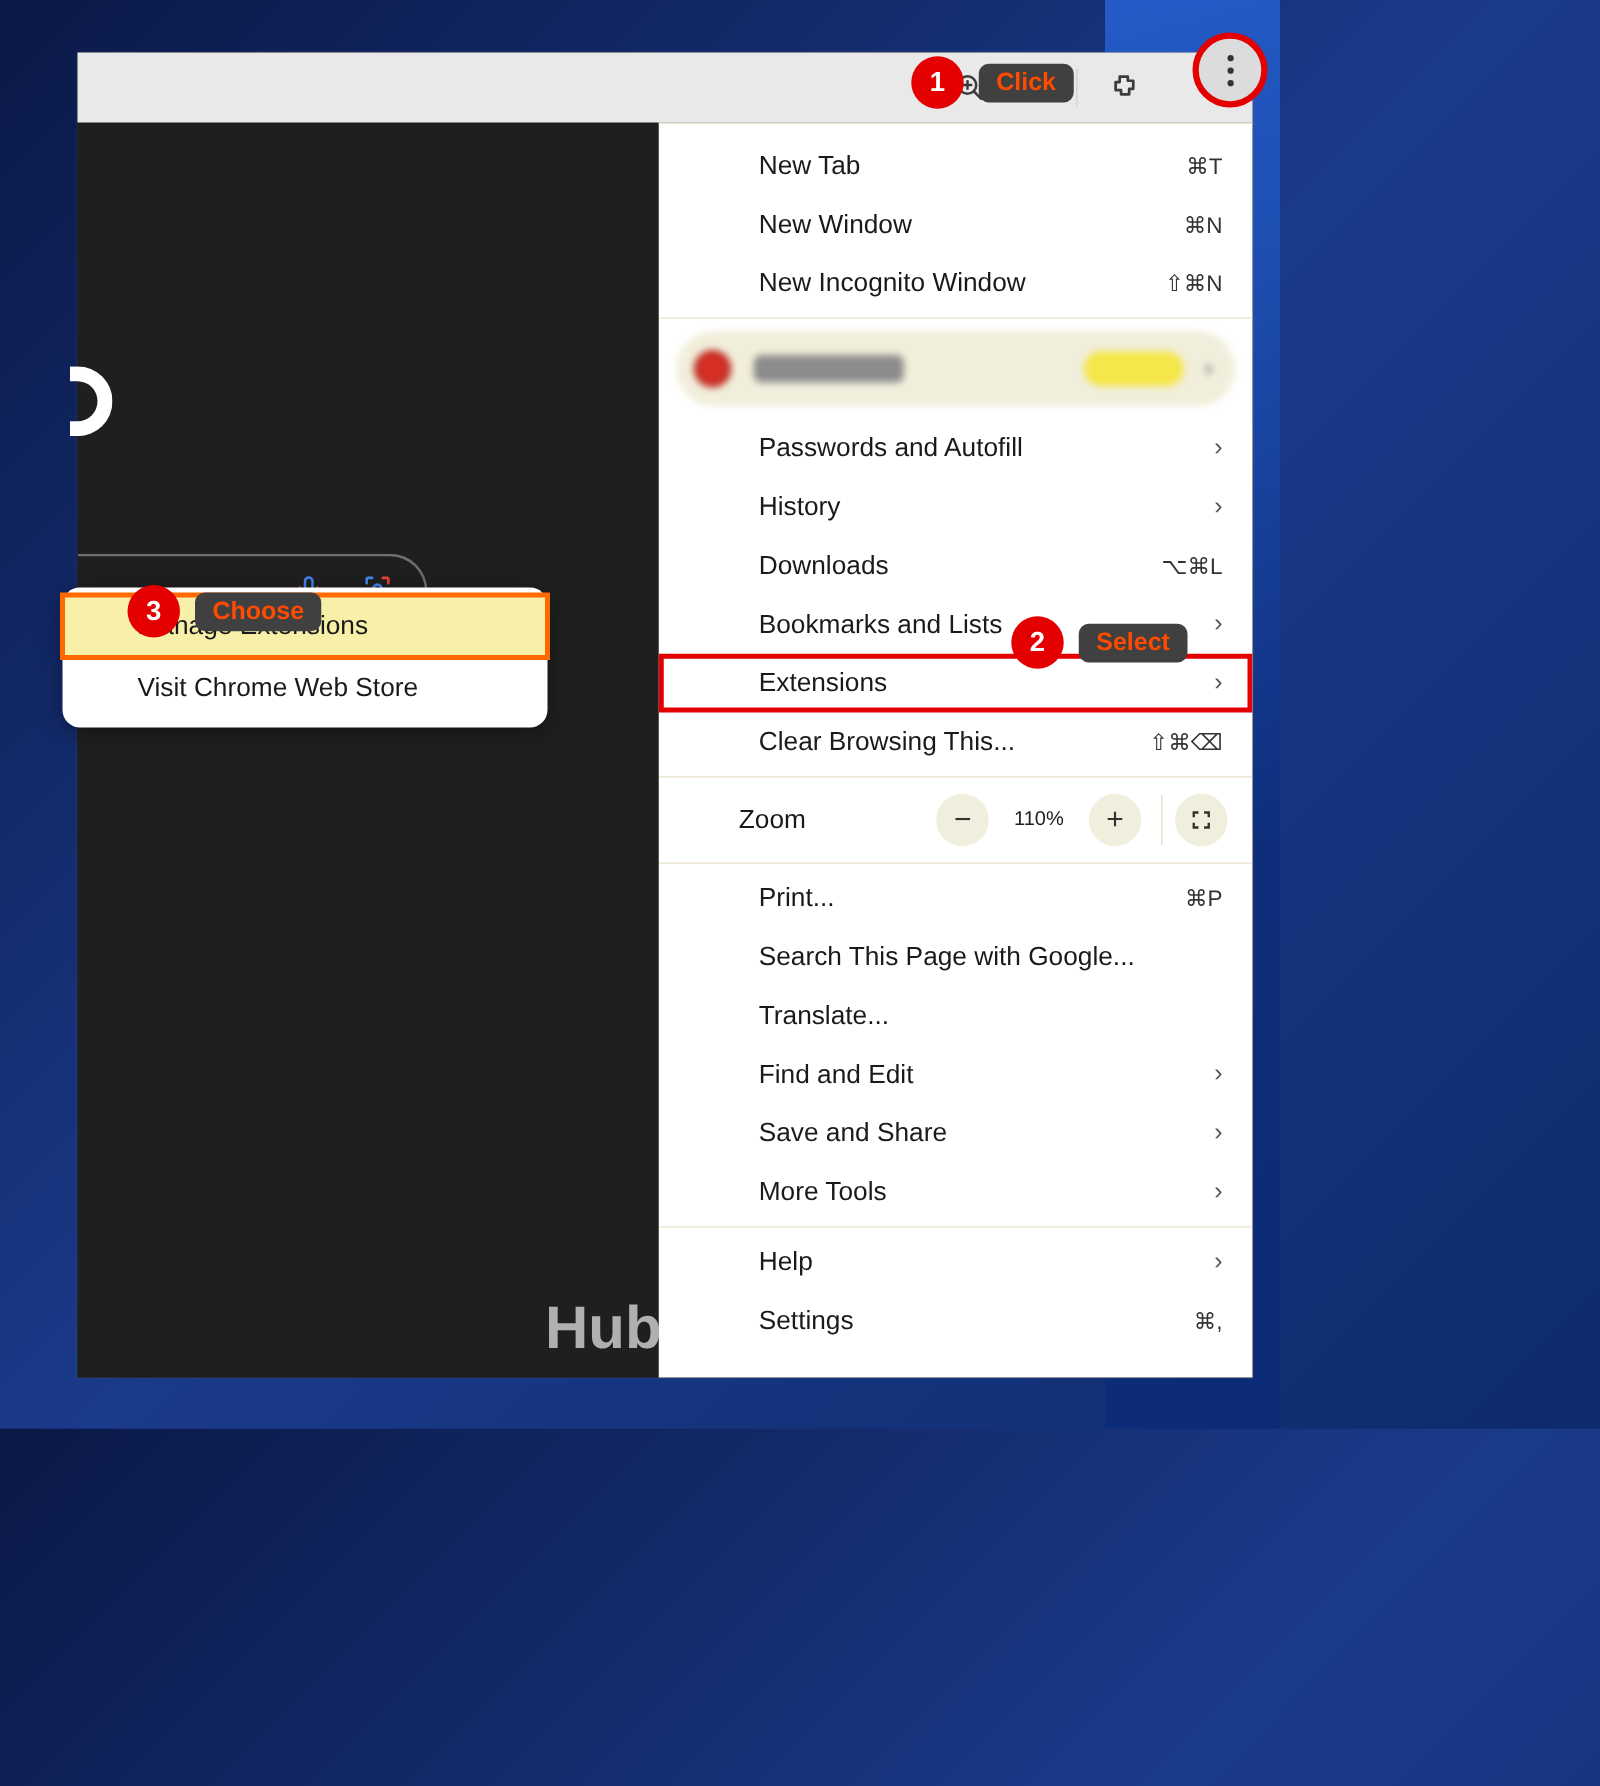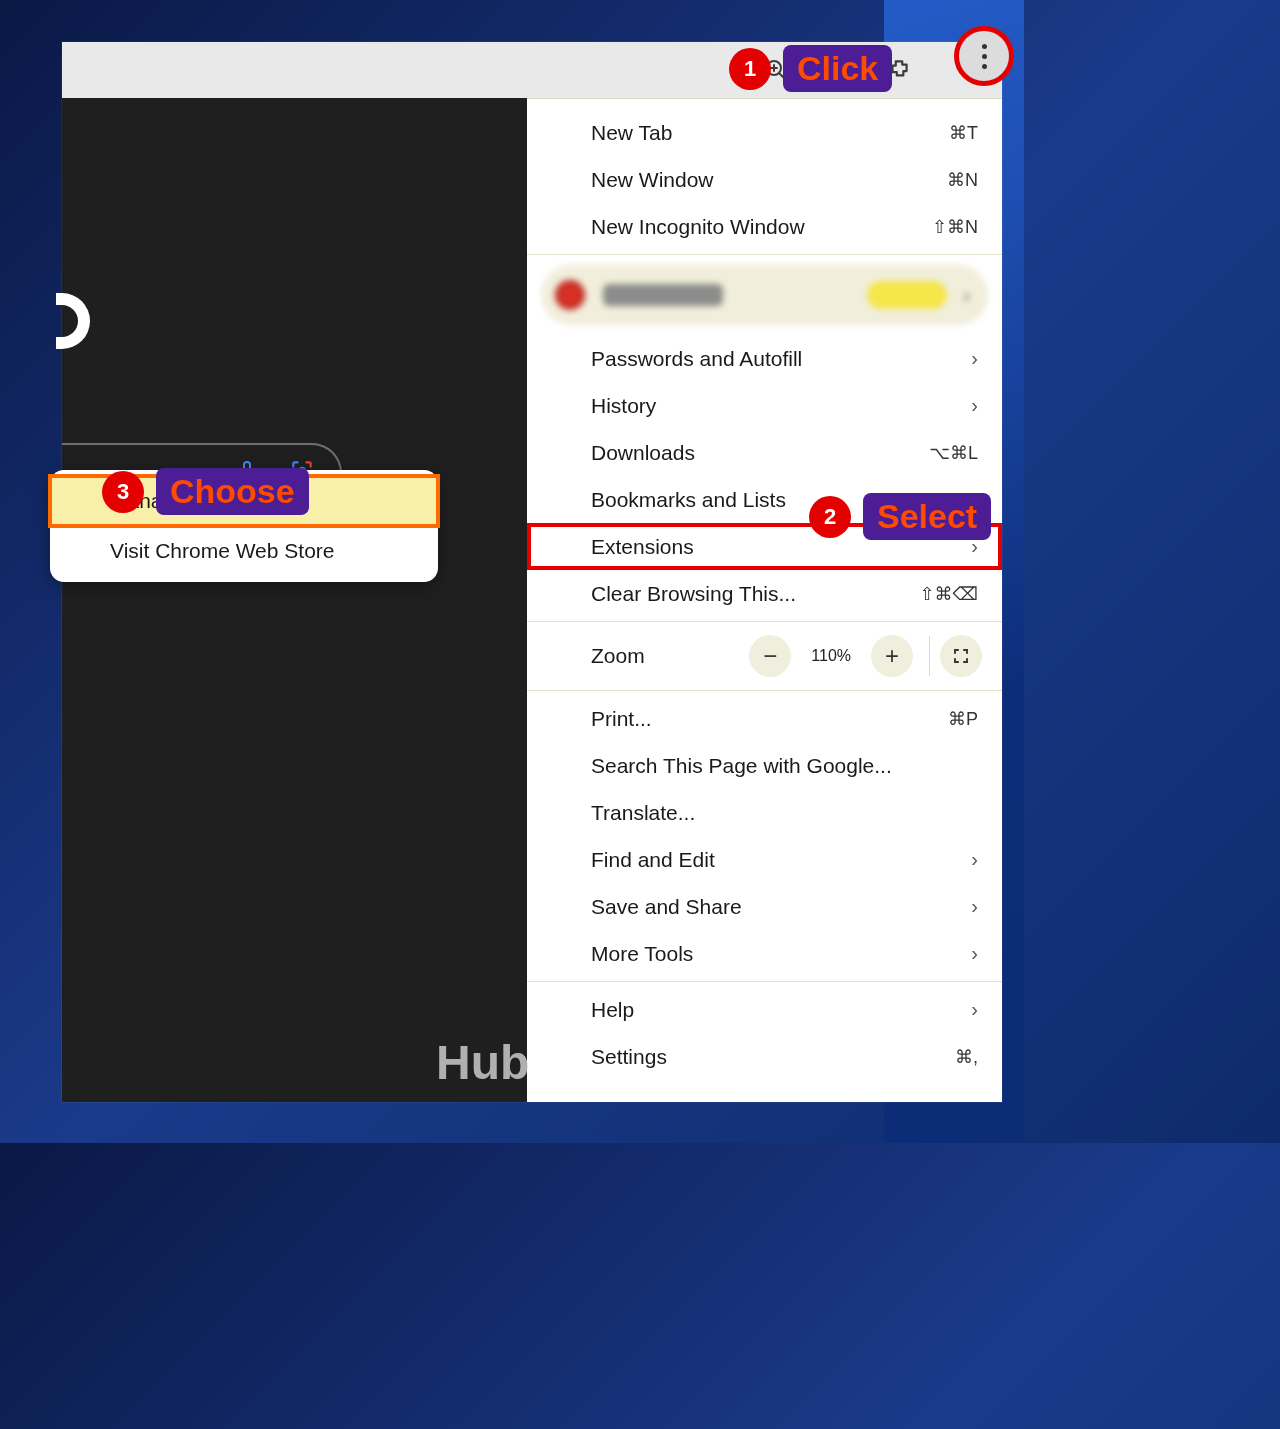--- a/index.html
+++ b/index.html
@@ -87,21 +87,21 @@
     padding: 0 24px 0 24px;
     font-size:21px;
     color:#1a1a1a;
     position:relative;
   }
   .mitem .iconwrap{
     width:40px;
     display:flex;align-items:center;justify-content:flex-start;
     color:#3c3c3c;
   }
-  .mitem .lbl{flex:1;}
+  .mitem .lbl{flex:1;margin-left:16px;}
   .mitem .short{color:#333;font-size:18px;white-space:nowrap;}
   .mitem .chev{color:#555;font-size:20px;}
 
   .mitem.sel{
     outline: 4px solid #e40000;
     outline-offset: -4px;
   }
 
   .profile-row{
     margin: 10px 14px;
@@ -198,24 +198,24 @@
     display:flex;align-items:center;gap:12px;
     z-index:40;
   }
   .num{
     width:42px;height:42px;border-radius:50%;
     background:#e40000;color:#fff;
     display:flex;align-items:center;justify-content:center;
     font-weight:700;font-size:22px;
   }
   .ctext{
-    background:#4c1d95;
+    background:#404040;
     color:#ff4a00;
     font-weight:800;
-    font-size:34px;
+    font-size:20px;
     padding:4px 14px;
     border-radius:8px;
   }
 
   
   .wm{
     position:absolute;left:436px;top:1035px;
     font-size:48px;font-weight:700;color:#b0b0b0;
   }
 

